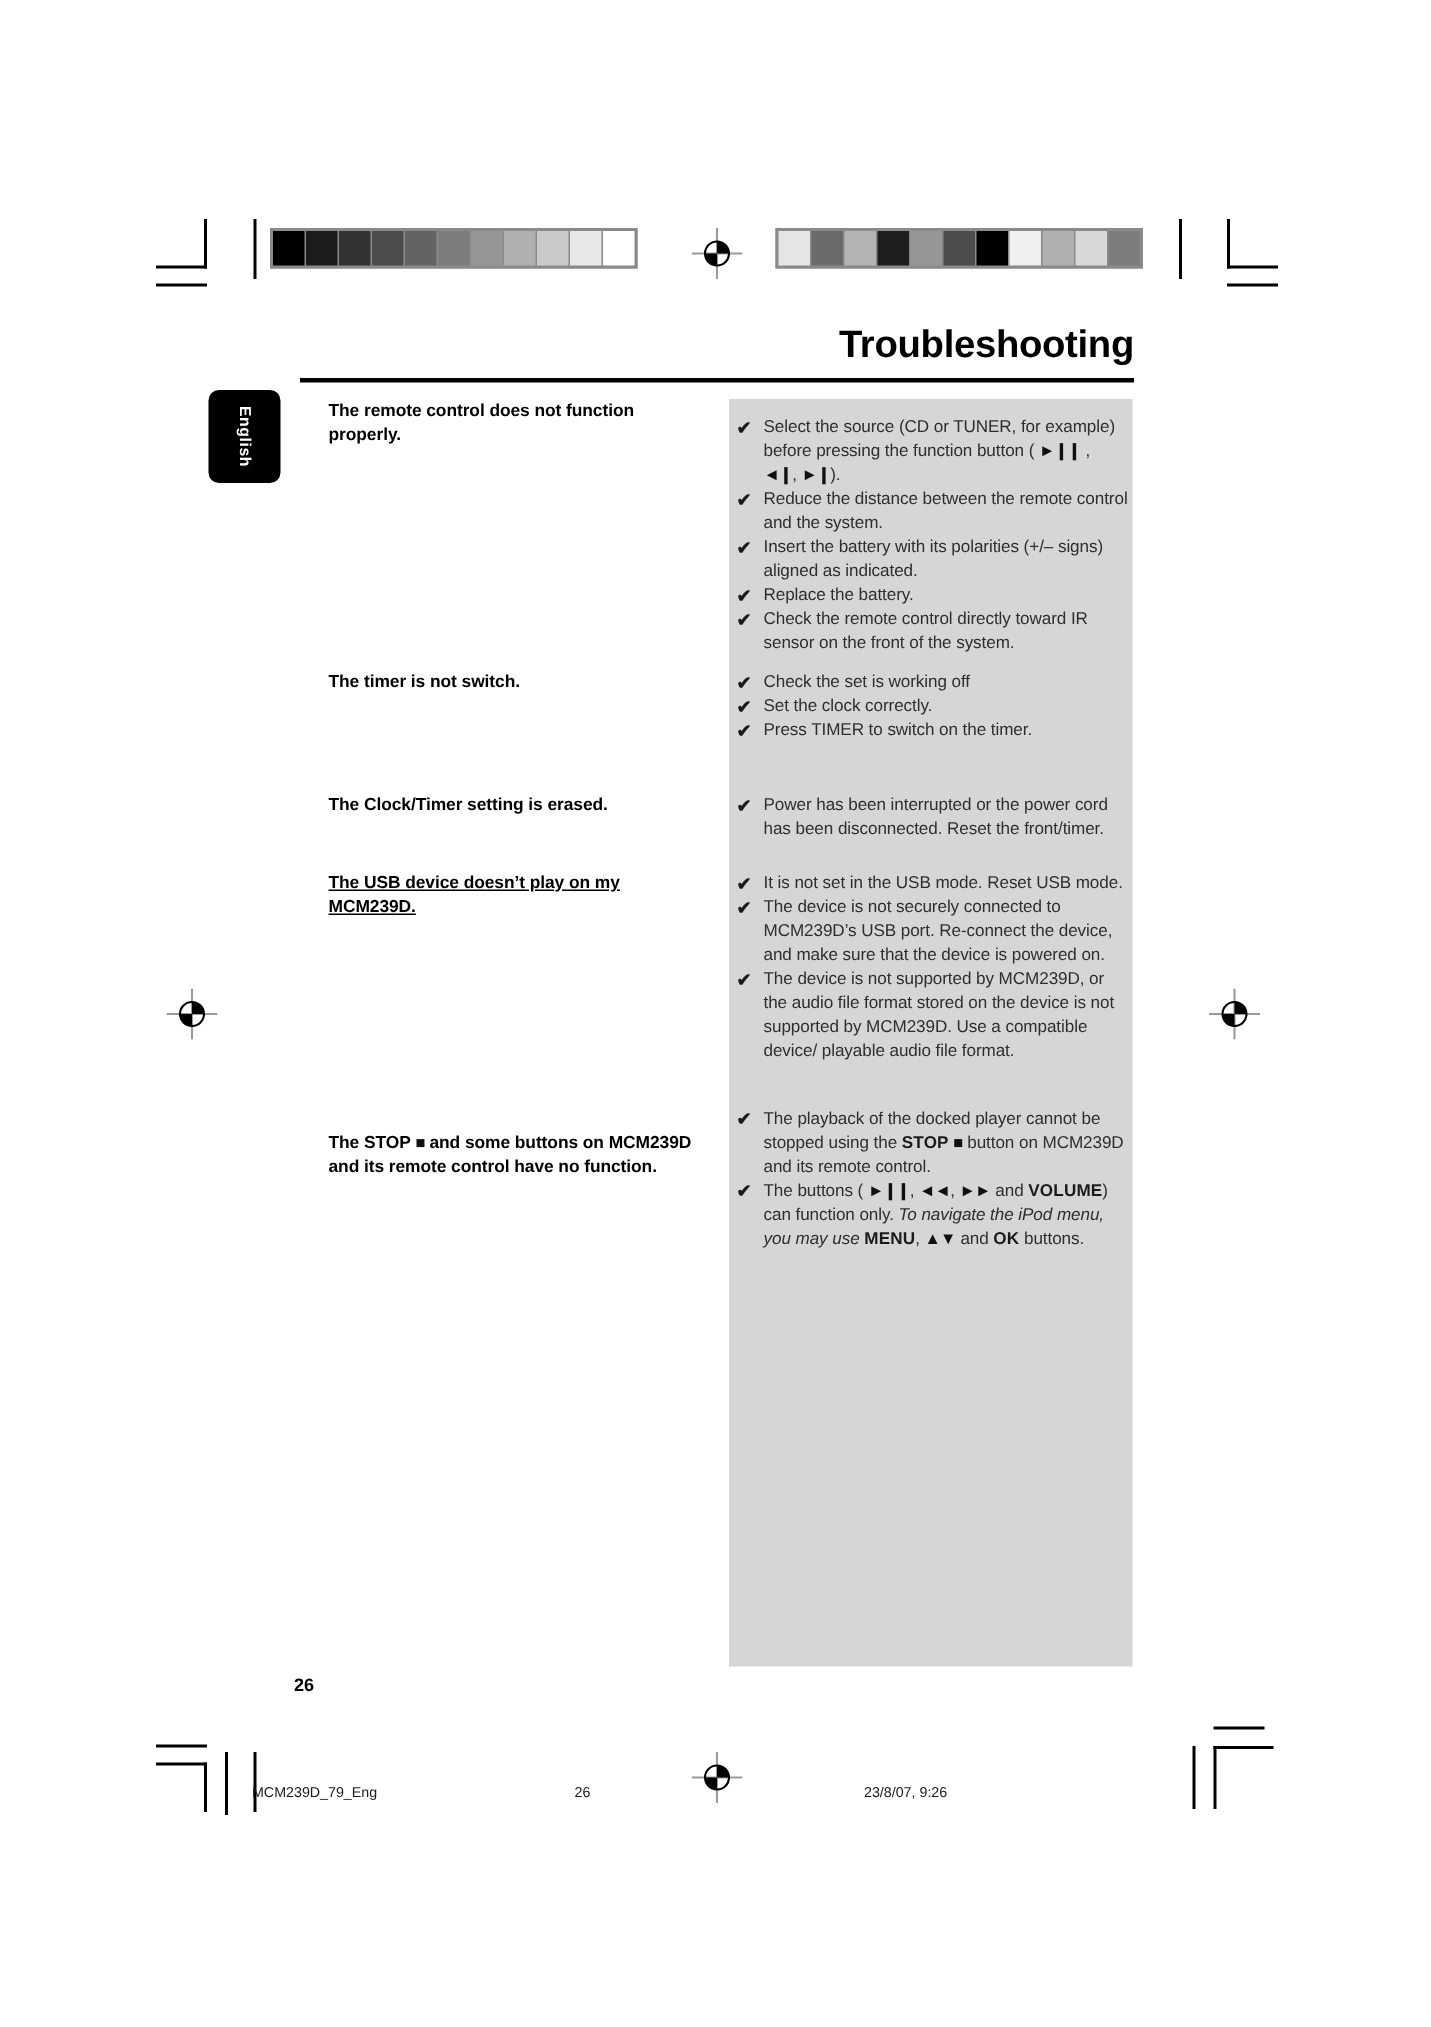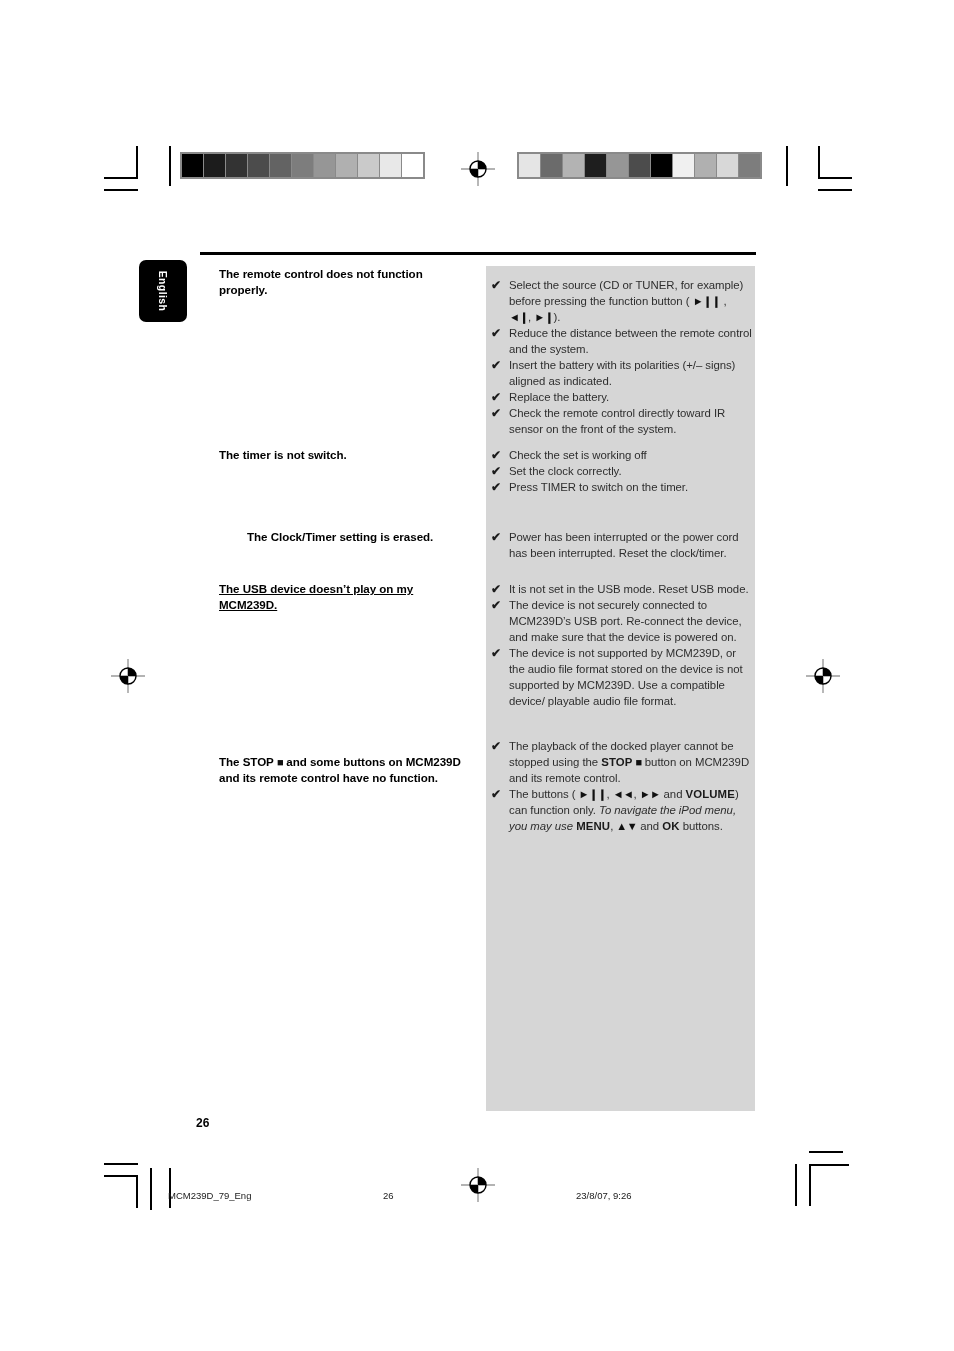--- a/index.html
+++ b/index.html
@@ -250,30 +250,31 @@
       <div class="patch" style="background: rgb(30, 30, 30);"></div>
       <div class="patch" style="background: rgb(150, 150, 150);"></div>
       <div class="patch" style="background: rgb(76, 76, 76);"></div>
       <div class="patch" style="background: rgb(0, 0, 0);"></div>
       <div class="patch" style="background: rgb(240, 240, 240);"></div>
       <div class="patch" style="background: rgb(176, 176, 176);"></div>
       <div class="patch" style="background: rgb(216, 216, 216);"></div>
       <div class="patch" style="background: rgb(125, 125, 125);"></div>
     </div>
 
+  <div class="page-title">Troubleshooting</div>
   <div class="title-rule"></div>
 
   <div class="lang-tab">
     <span class="lang-label">English</span>
   </div>
 
   <div class="problem-col" id="problem-col" style="position: absolute;">
       <div class="problem" style="position: absolute; top: 0px; width: 250px;">The remote control does not function properly.</div>
       <div class="problem" style="position: absolute; top: 181px; width: 250px;">The timer is not switch.</div>
-      <div class="problem" style="position: absolute; top: 263px; width: 250px; margin-left: 28px;">The Clock/Timer setting is erased.</div>
+      <div class="problem" style="position: absolute; top: 263px; width: 250px;">The Clock/Timer setting is erased.</div>
       <div class="problem" style="position: absolute; top: 315px; width: 250px; text-decoration: underline;">The USB device doesn’t play on my MCM239D.</div>
       <div class="problem" style="position: absolute; top: 488px; width: 250px;">The <b>STOP</b> <span class="glyph-b">■</span> and some buttons on MCM239D and its remote control have no function.</div>
     </div>
 
   <div class="solution-panel">
     <div class="solution-inner" id="solution-inner">
         <div class="sol-group" style="top: 11px;">
           <div class="bullet-row">
             <span class="check">✔</span>
             <span class="sol-text">Select the source (CD or TUNER, for example) before pressing the function button ( <span class="glyph-b">►❙❙</span> , <span class="glyph-b">◄❙</span>, <span class="glyph-b">►❙</span>).</span>
@@ -305,21 +306,21 @@
             <span class="sol-text">Set the clock correctly.</span>
           </div>
           <div class="bullet-row">
             <span class="check">✔</span>
             <span class="sol-text">Press TIMER to switch on the timer.</span>
           </div>
         </div>
         <div class="sol-group" style="top: 263px;">
           <div class="bullet-row">
             <span class="check">✔</span>
-            <span class="sol-text">Power has been interrupted or the power cord has been interrupted. Reset the clock/timer.</span>
+            <span class="sol-text">Power has been interrupted or the power cord has been disconnected. Reset the front/timer.</span>
           </div>
         </div>
         <div class="sol-group" style="top: 315px;">
           <div class="bullet-row">
             <span class="check">✔</span>
             <span class="sol-text">It is not set in the USB mode. Reset USB mode.</span>
           </div>
           <div class="bullet-row">
             <span class="check">✔</span>
             <span class="sol-text">The device is not securely connected to MCM239D’s USB port. Re-connect the device, and make sure that the device is powered on.</span>

